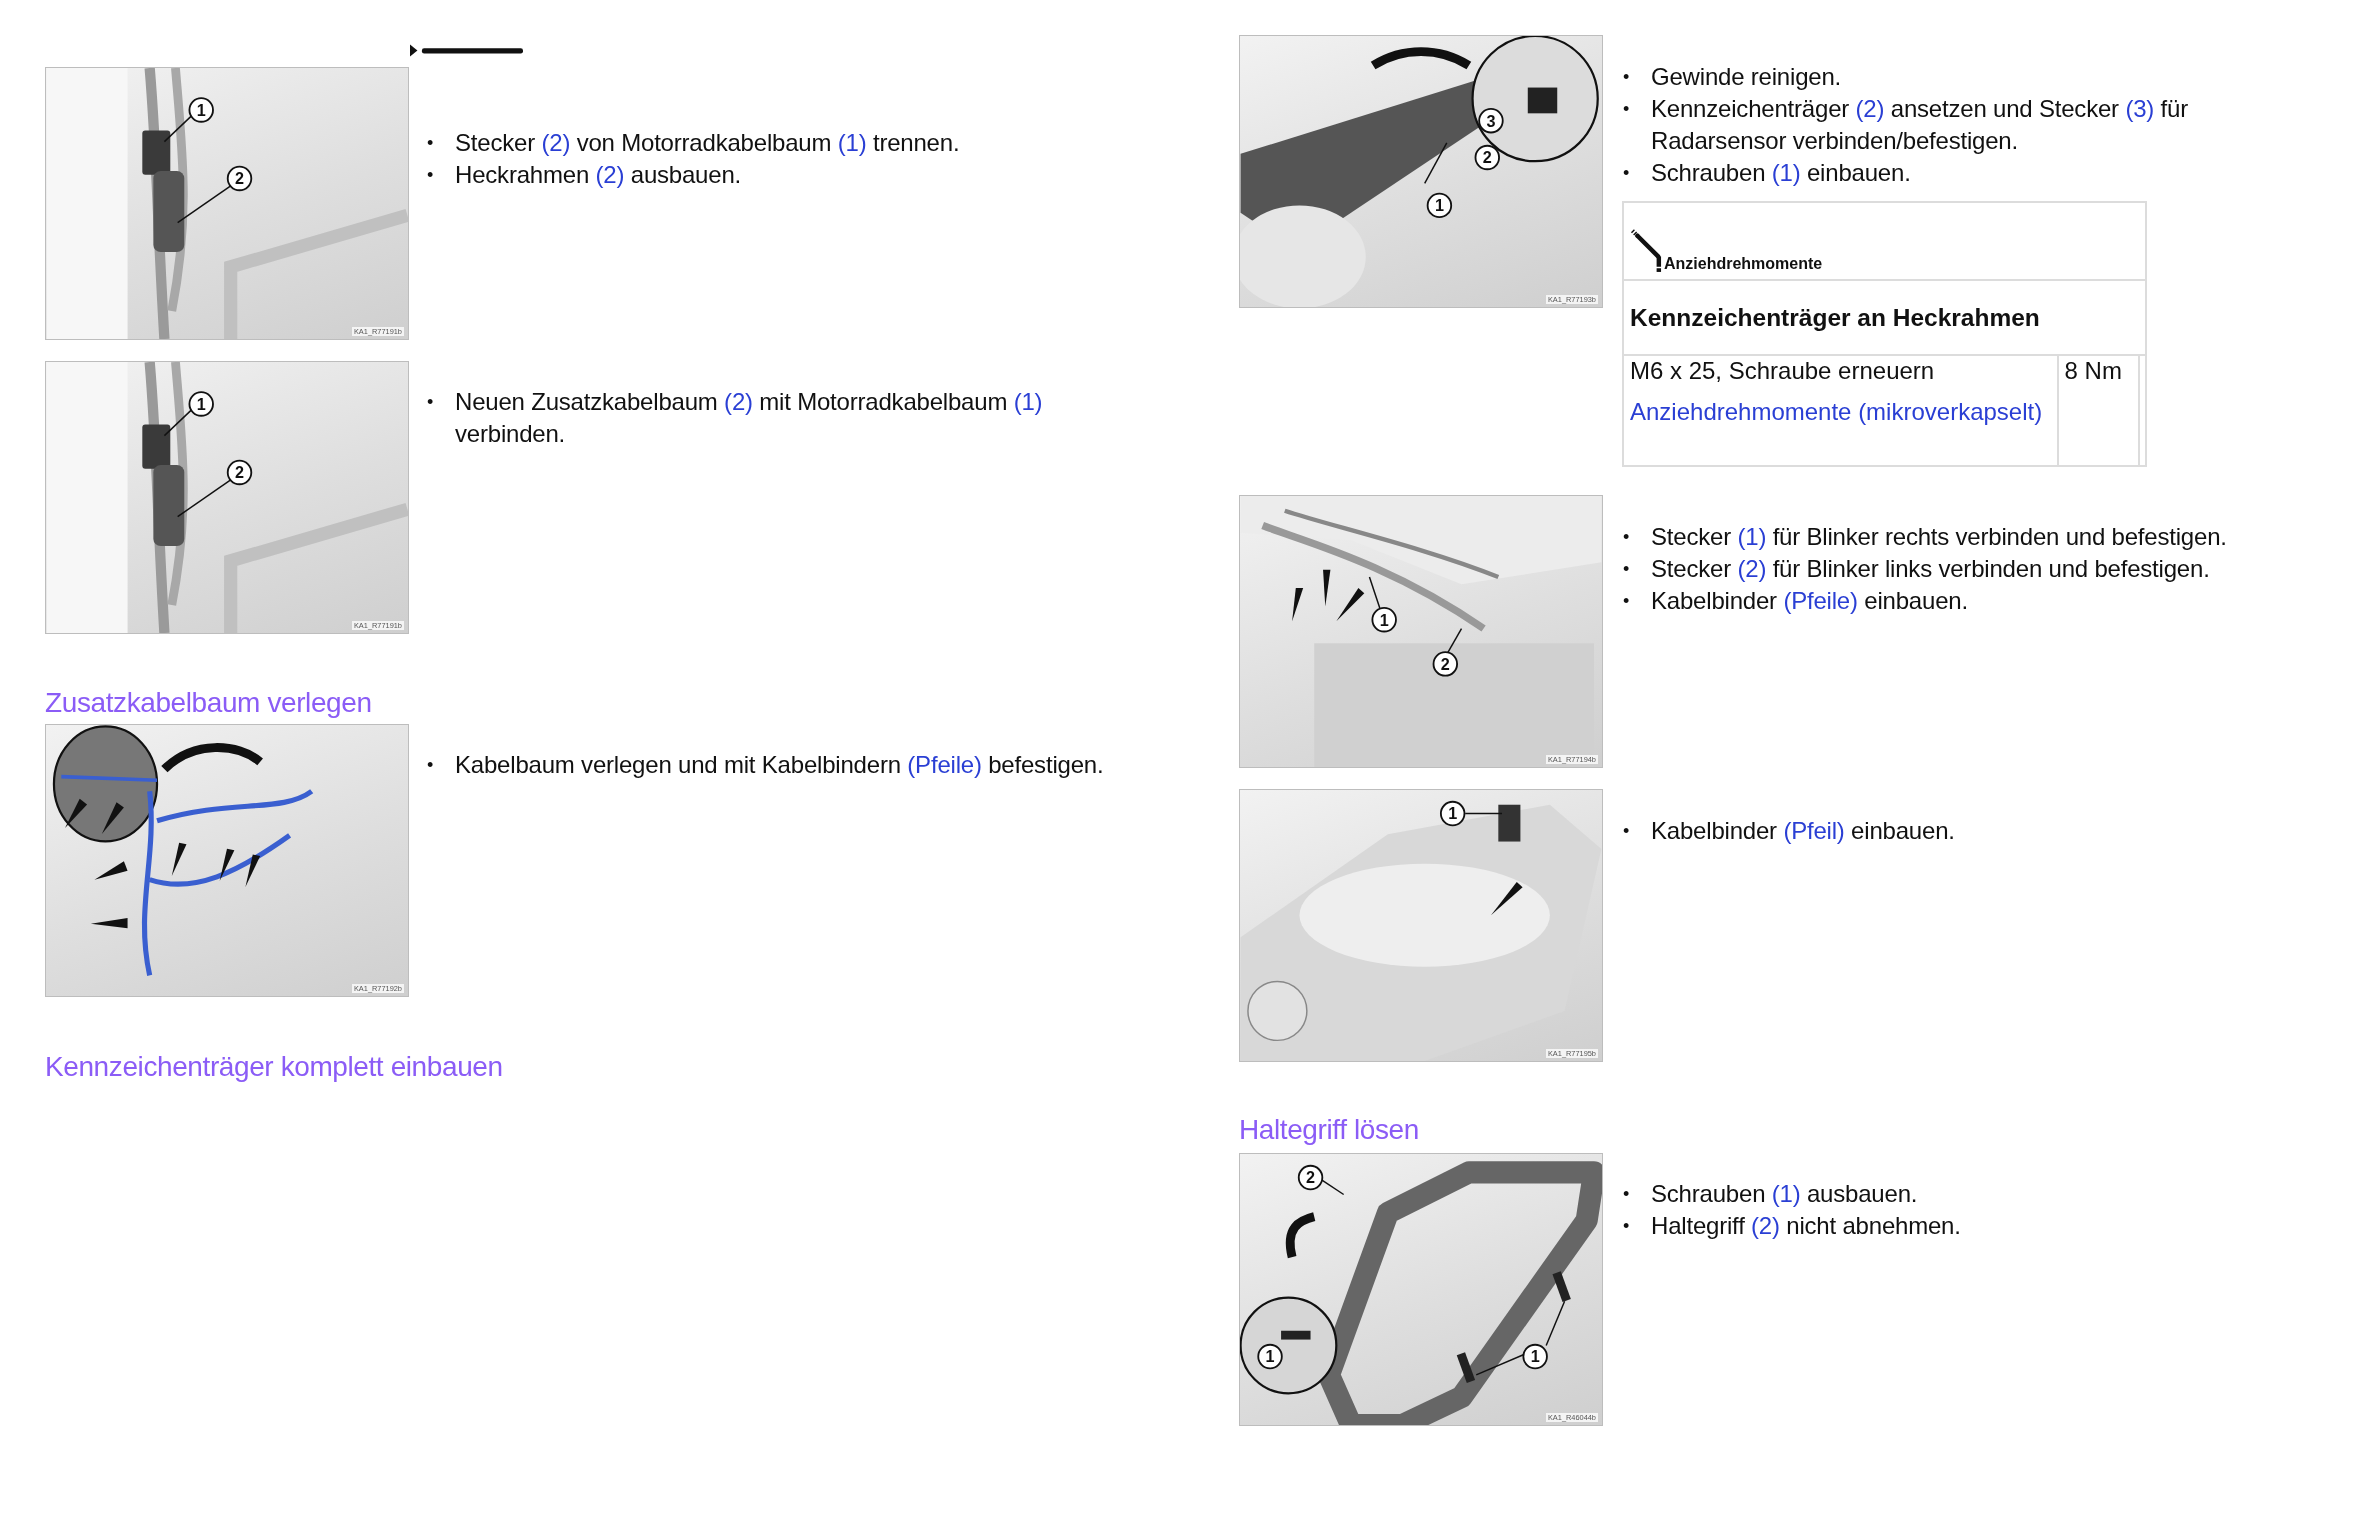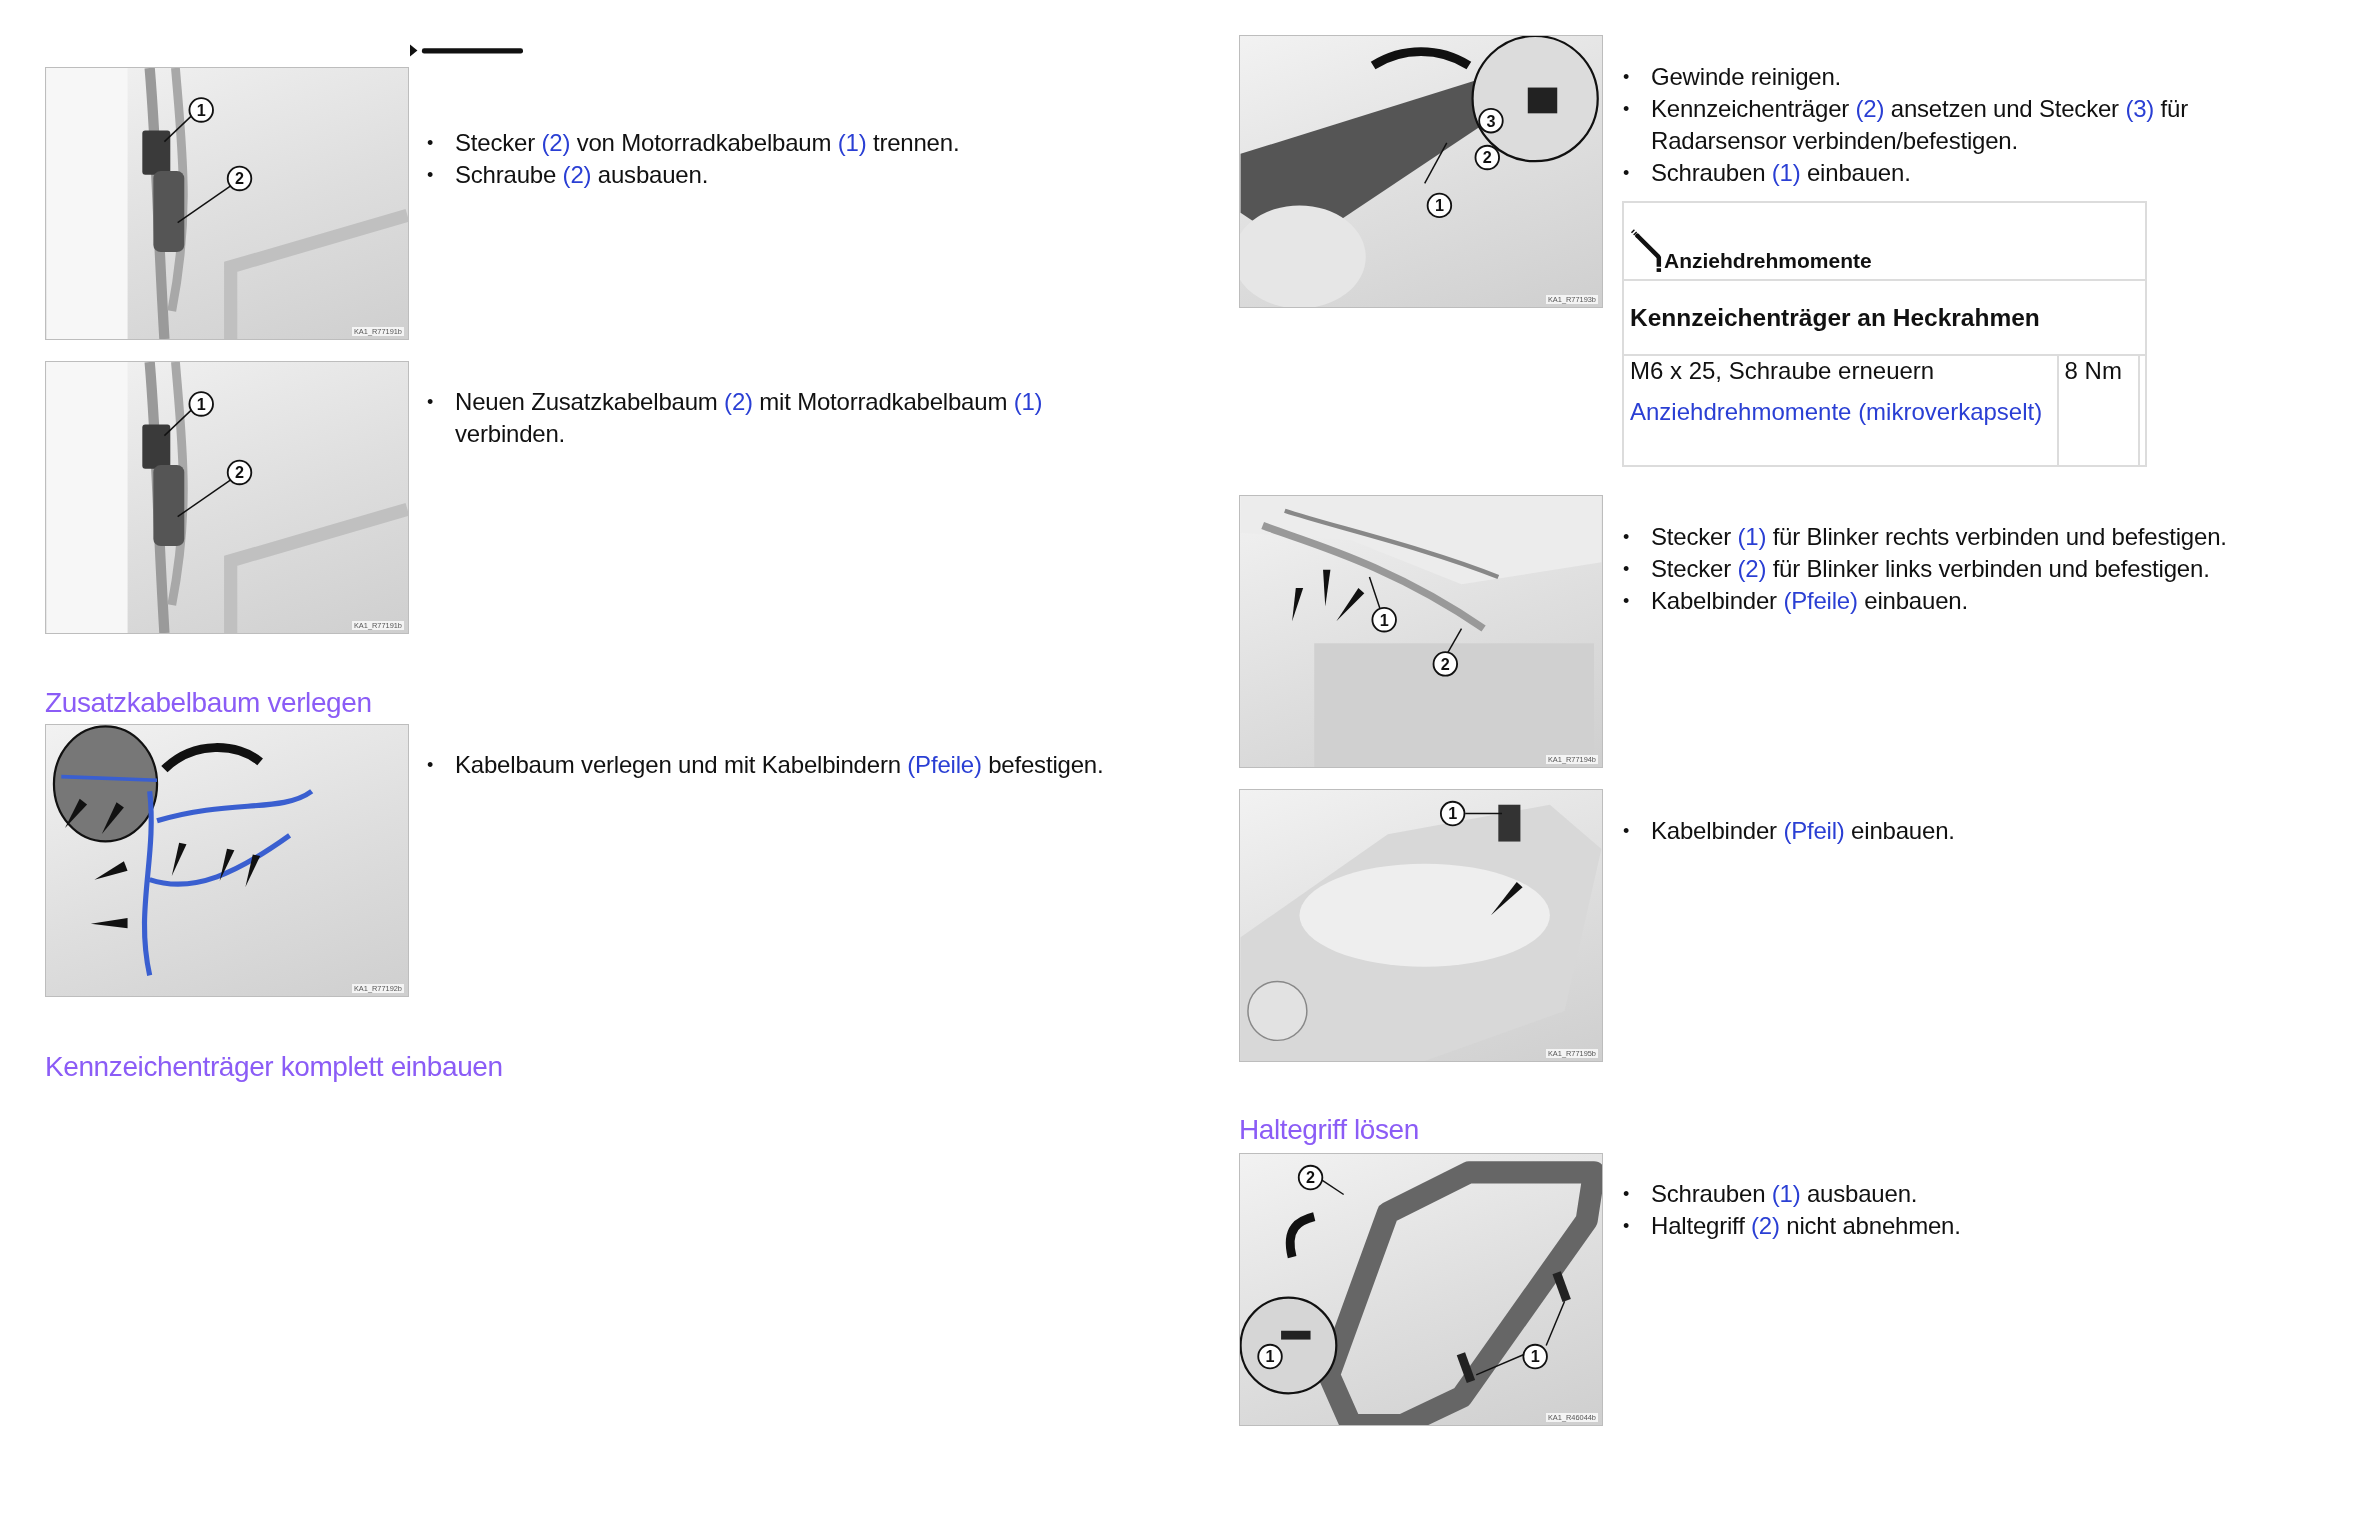--- a/index.html
+++ b/index.html
@@ -10,21 +10,21 @@
   .fig svg { position:absolute; left:0; top:0; width:100%; height:100%; }
   .fig .cap { position:absolute; right:4.5px; bottom:3px; font-size:7.4px; color:#555;
               font-family:"Liberation Sans Narrow","Liberation Sans", sans-serif; background:#f4f4f4; padding:0 1.5px; }
   .steps { position:absolute; list-style:none; margin:0; padding:0; font-size:24px; line-height:32px; letter-spacing:-0.2px; }
   .steps li { position:relative; padding-left:28px; }
   .steps li::before { content:"\2022"; position:absolute; left:0; top:0; font-size:18px; }
   .ref { color:#2a3fd4; }
   h2.heading { position:absolute; margin:0; font-weight:normal; font-size:28px; letter-spacing:-0.4px; color:#8b5cf6; }
   .torque { position:absolute; left:1622px; top:201px; width:525px; border-collapse:collapse; font-size:24px; }
   .torque td { border:2.2px solid #dcdcdc; vertical-align:top; padding:0 6px; }
-  .torque .title-cell { height:70px; vertical-align:bottom; padding-bottom:6px; font-size:21px; }
+  .torque .title-cell { height:70px; vertical-align:bottom; padding-bottom:6px; font-size:16px; }
   .torque .sub-cell { height:73px; vertical-align:middle; font-size:24.5px; }
   .torque .val-row td { height:108px; padding-top:1px; }
   .torque .link { color:#2a3fd4; display:block; margin-top:13.4px; }
   .marker { position:absolute; left:410px; top:43px; width:113px; height:15px; }
   .callout { fill:#fff; stroke:#111; stroke-width:2.5; }
   .callout-t { font-family:"Liberation Sans", sans-serif; font-size:22px; font-weight:bold; fill:#111; text-anchor:middle; }
 </style>
 </head>
 <body>
 
@@ -45,21 +45,21 @@
     <line x1="250" y1="160" x2="178" y2="210" stroke="#111" stroke-width="2"></line>
     <circle class="callout" cx="210" cy="57" r="16"></circle>
       <text class="callout-t" x="210" y="65">1</text>
     <circle class="callout" cx="262" cy="150" r="16"></circle>
       <text class="callout-t" x="262" y="158">2</text>
   </svg>
   <span class="cap">KA1_R77191b</span>
 </div>
 <ul class="steps" style="left:427px;top:91px;width:743px;margin-top:36px;">
   <li><span>Stecker </span><span class="ref">(2)</span><span> von Motorradkabelbaum </span><span class="ref">(1)</span><span> trennen.</span></li>
-  <li><span>Schraube </span><span class="ref">(2)</span><span> ausbauen.</span></li>
+  <li><span>Heckrahmen </span><span class="ref">(2)</span><span> ausbauen.</span></li>
 </ul>
 
 <div class="fig" style="left:45px;top:361px;">
   <svg viewBox="0 0 490 368">
     <rect x="0" y="0" width="110" height="368" fill="#f7f7f7"></rect>
     <path d="M140,0 C150,120 150,200 160,368" stroke="#9a9a9a" stroke-width="14" fill="none"></path>
     <path d="M175,0 C185,120 195,200 170,330" stroke="#a8a8a8" stroke-width="12" fill="none"></path>
     <rect x="130" y="85" width="38" height="60" rx="4" fill="#3a3a3a"></rect>
     <rect x="145" y="140" width="42" height="110" rx="10" fill="#555"></rect>
     <path d="M250,368 L250,270 L490,200" stroke="#c0c0c0" stroke-width="18" fill="none"></path>

